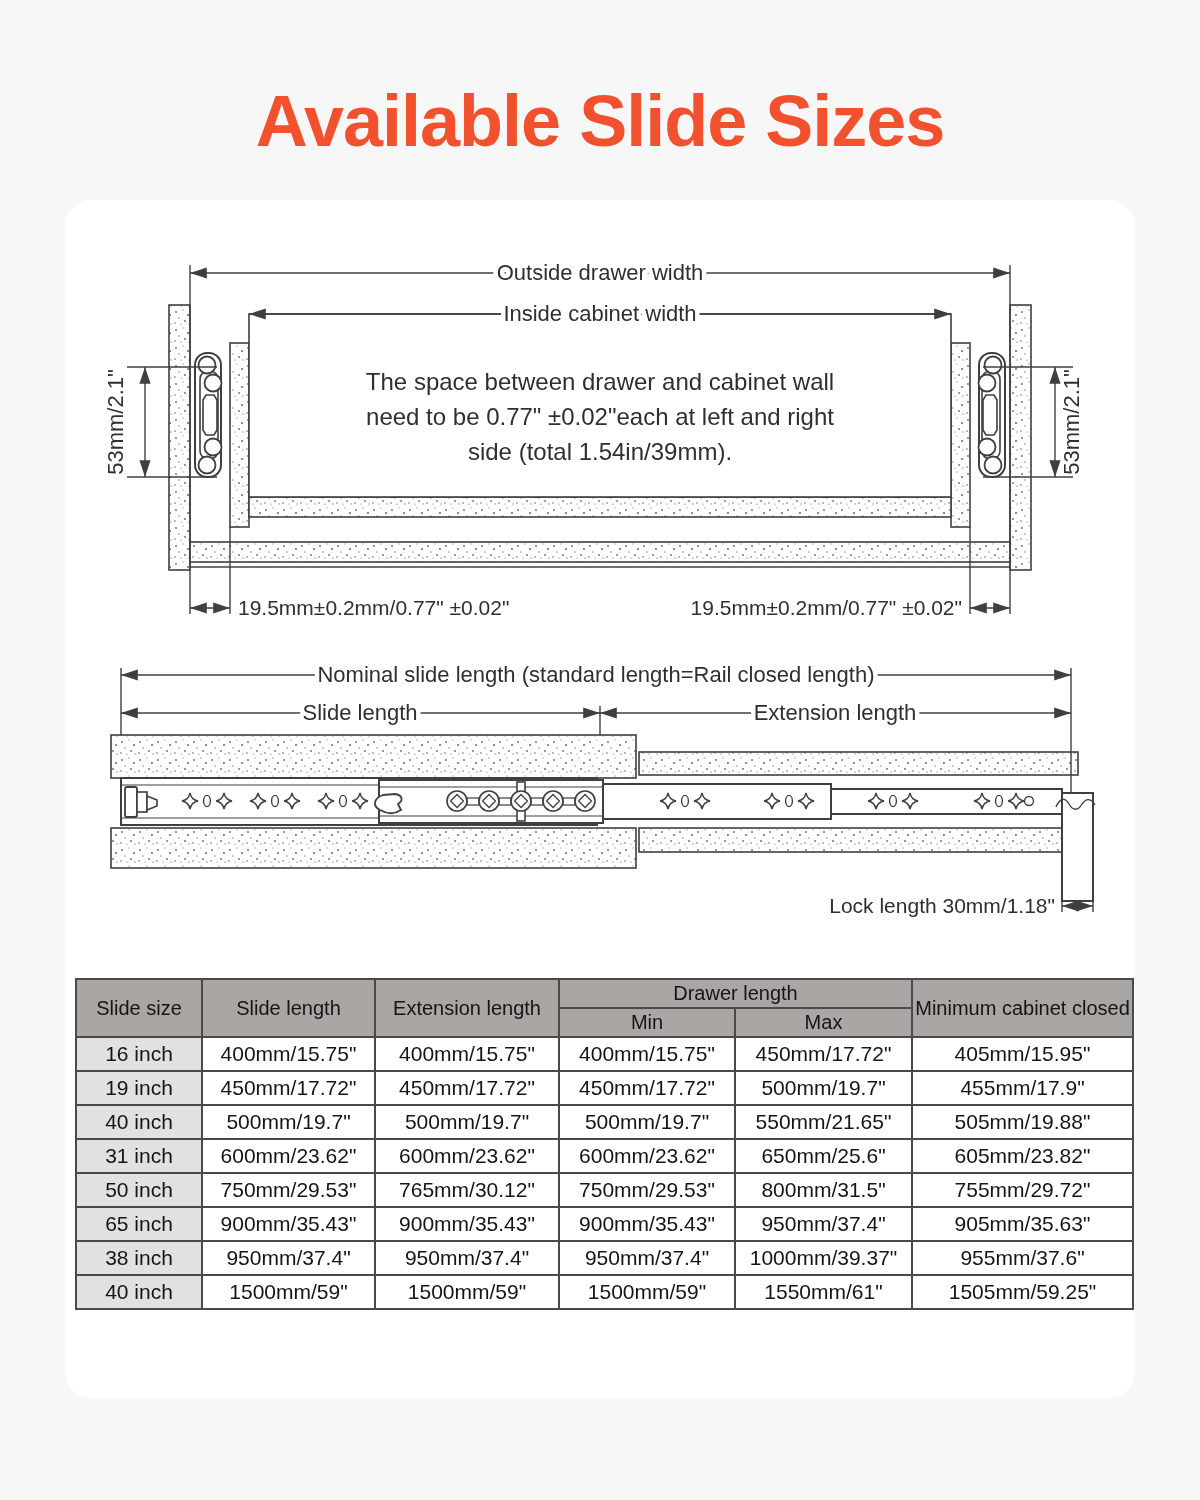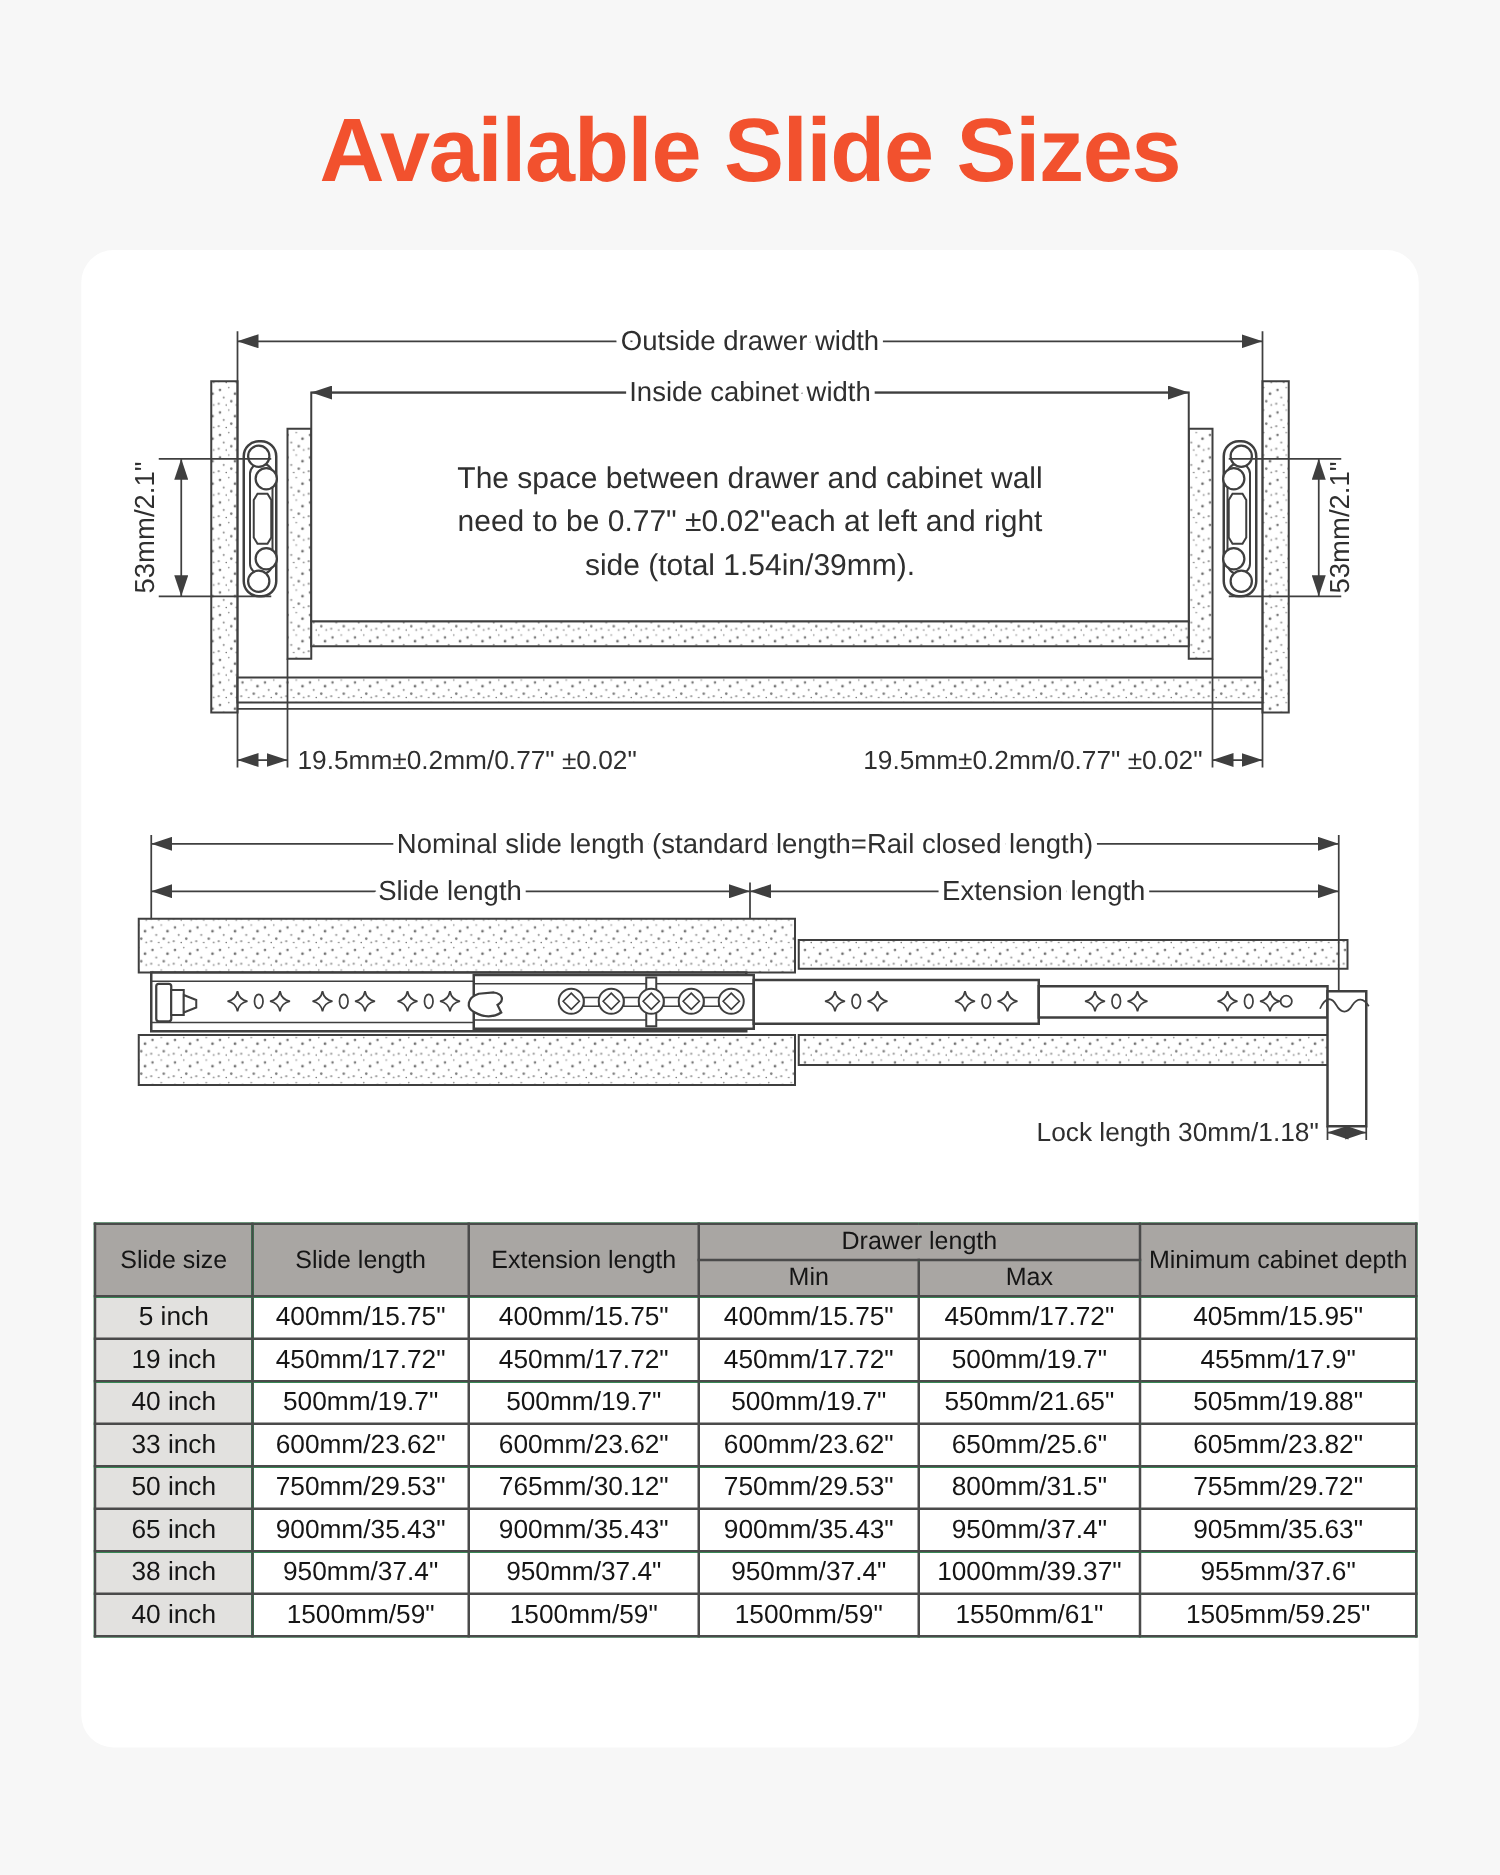--- a/index.html
+++ b/index.html
@@ -216,30 +216,30 @@
       <col style="width:176px">
         <col style="width:177px">
         <col style="width:221px">
     </colgroup>
     <thead>
       <tr>
         <th rowspan="2">Slide size</th>
         <th rowspan="2">Slide length</th>
         <th rowspan="2">Extension length</th>
         <th colspan="2">Drawer length</th>
-        <th rowspan="2">Minimum cabinet depth</th>
+        <th rowspan="2">Minimum cabinet closed</th>
       </tr>
       <tr>
         <th>Min</th>
         <th>Max</th>
       </tr>
     </thead>
     <tbody>
       <tr>
-        <td class="rowlabel">5 inch</td>
+        <td class="rowlabel">16 inch</td>
         <td>400mm/15.75"</td>
         <td>400mm/15.75"</td>
         <td>400mm/15.75"</td>
         <td>450mm/17.72"</td>
         <td>405mm/15.95"</td>
       </tr>
       <tr>
         <td class="rowlabel">19 inch</td>
         <td>450mm/17.72"</td>
         <td>450mm/17.72"</td>
@@ -249,21 +249,21 @@
       </tr>
       <tr>
         <td class="rowlabel">40 inch</td>
         <td>500mm/19.7"</td>
         <td>500mm/19.7"</td>
         <td>500mm/19.7"</td>
         <td>550mm/21.65"</td>
         <td>505mm/19.88"</td>
       </tr>
       <tr>
-        <td class="rowlabel">33 inch</td>
+        <td class="rowlabel">31 inch</td>
         <td>600mm/23.62"</td>
         <td>600mm/23.62"</td>
         <td>600mm/23.62"</td>
         <td>650mm/25.6"</td>
         <td>605mm/23.82"</td>
       </tr>
       <tr>
         <td class="rowlabel">50 inch</td>
         <td>750mm/29.53"</td>
         <td>765mm/30.12"</td>

